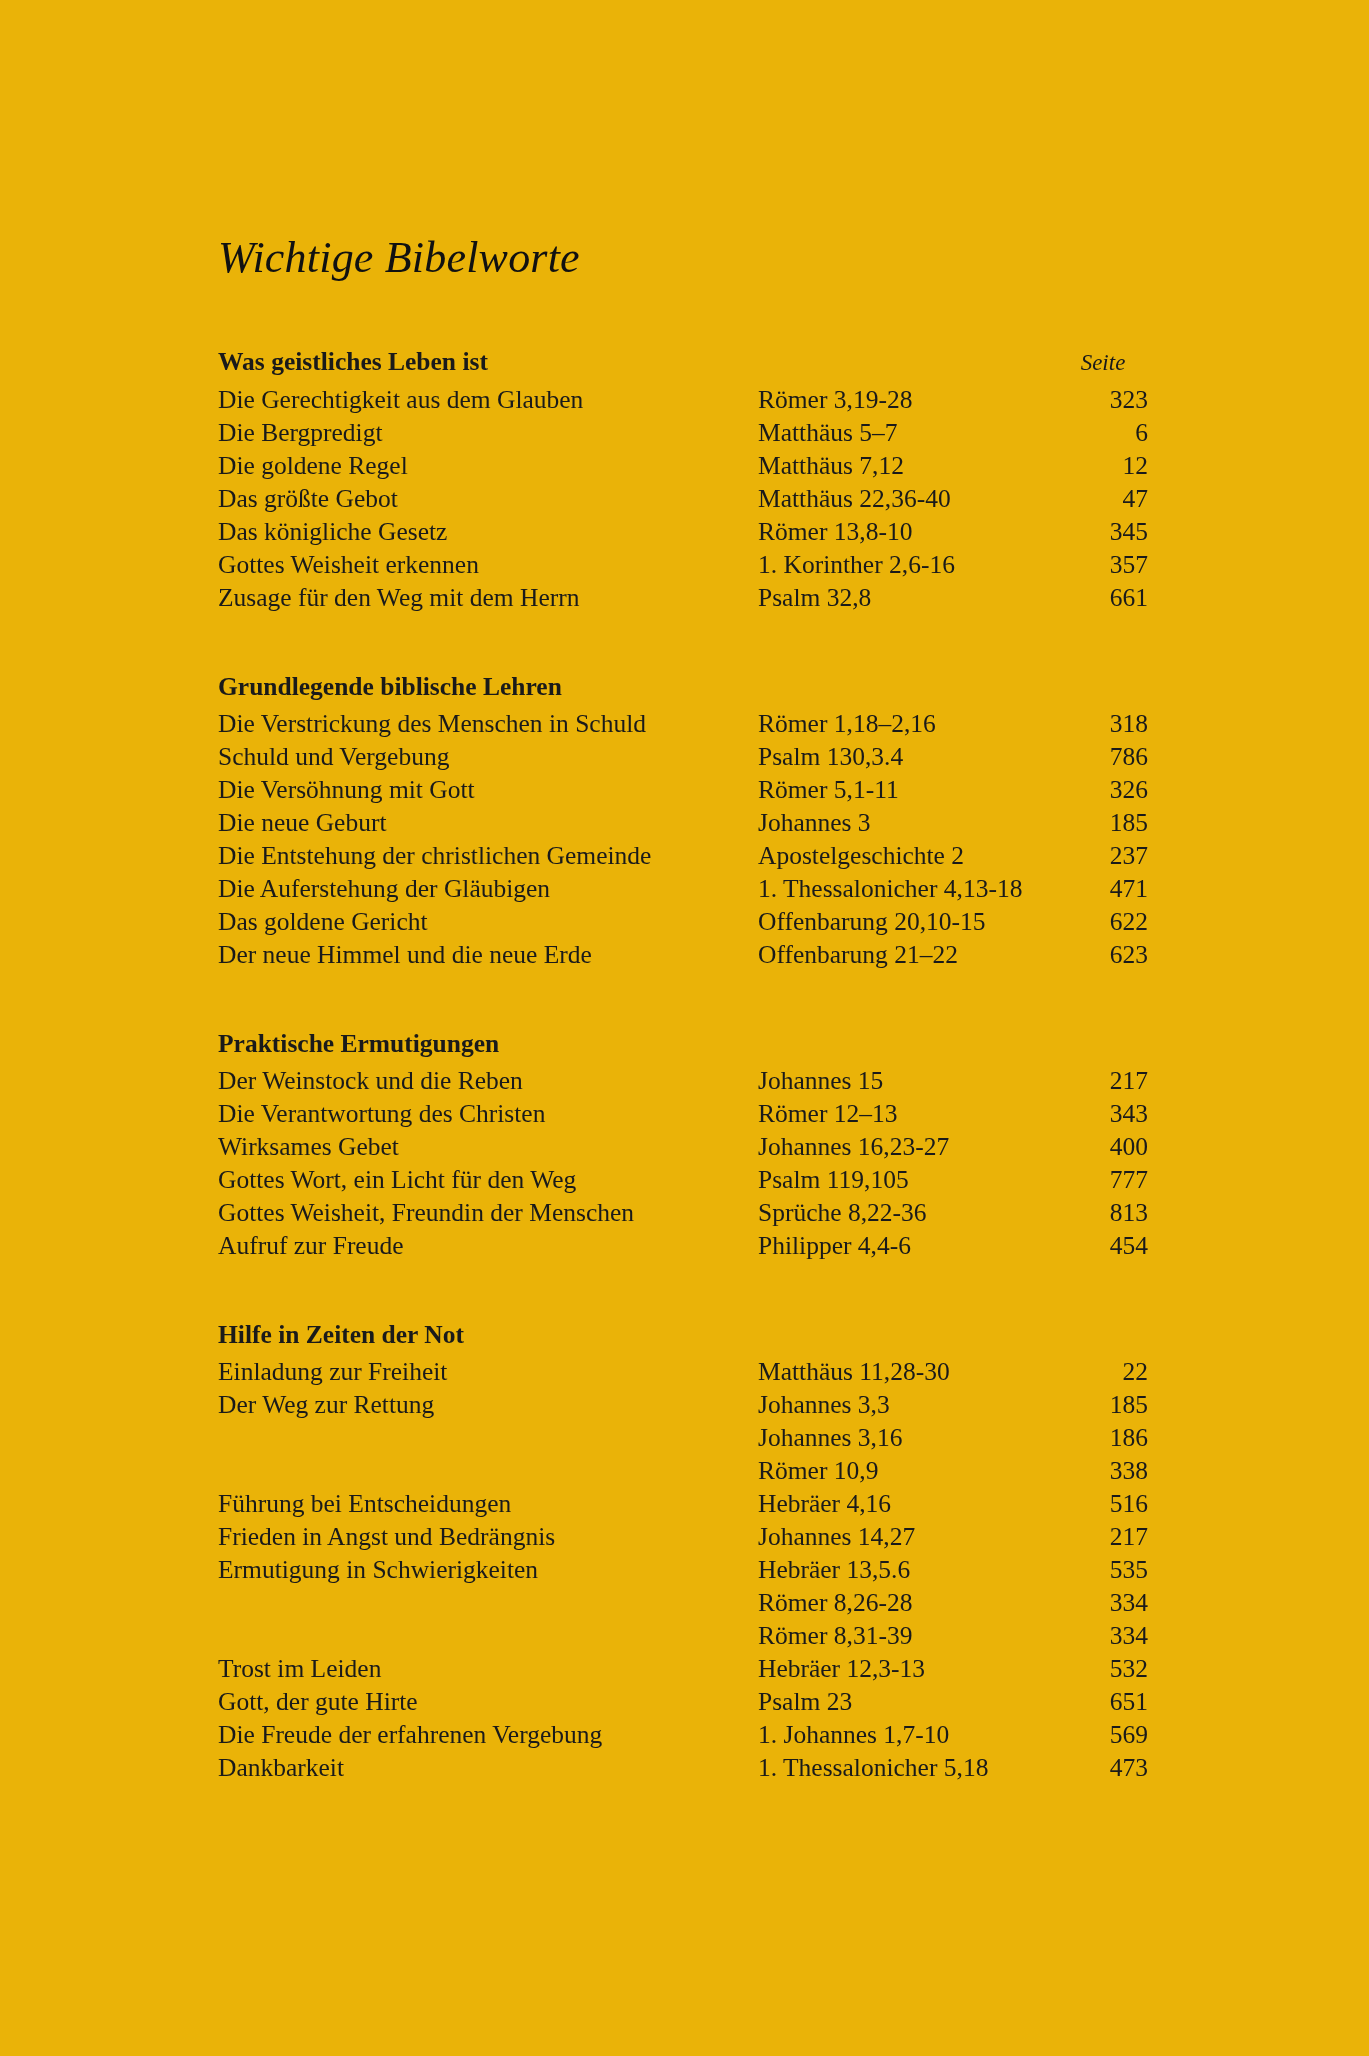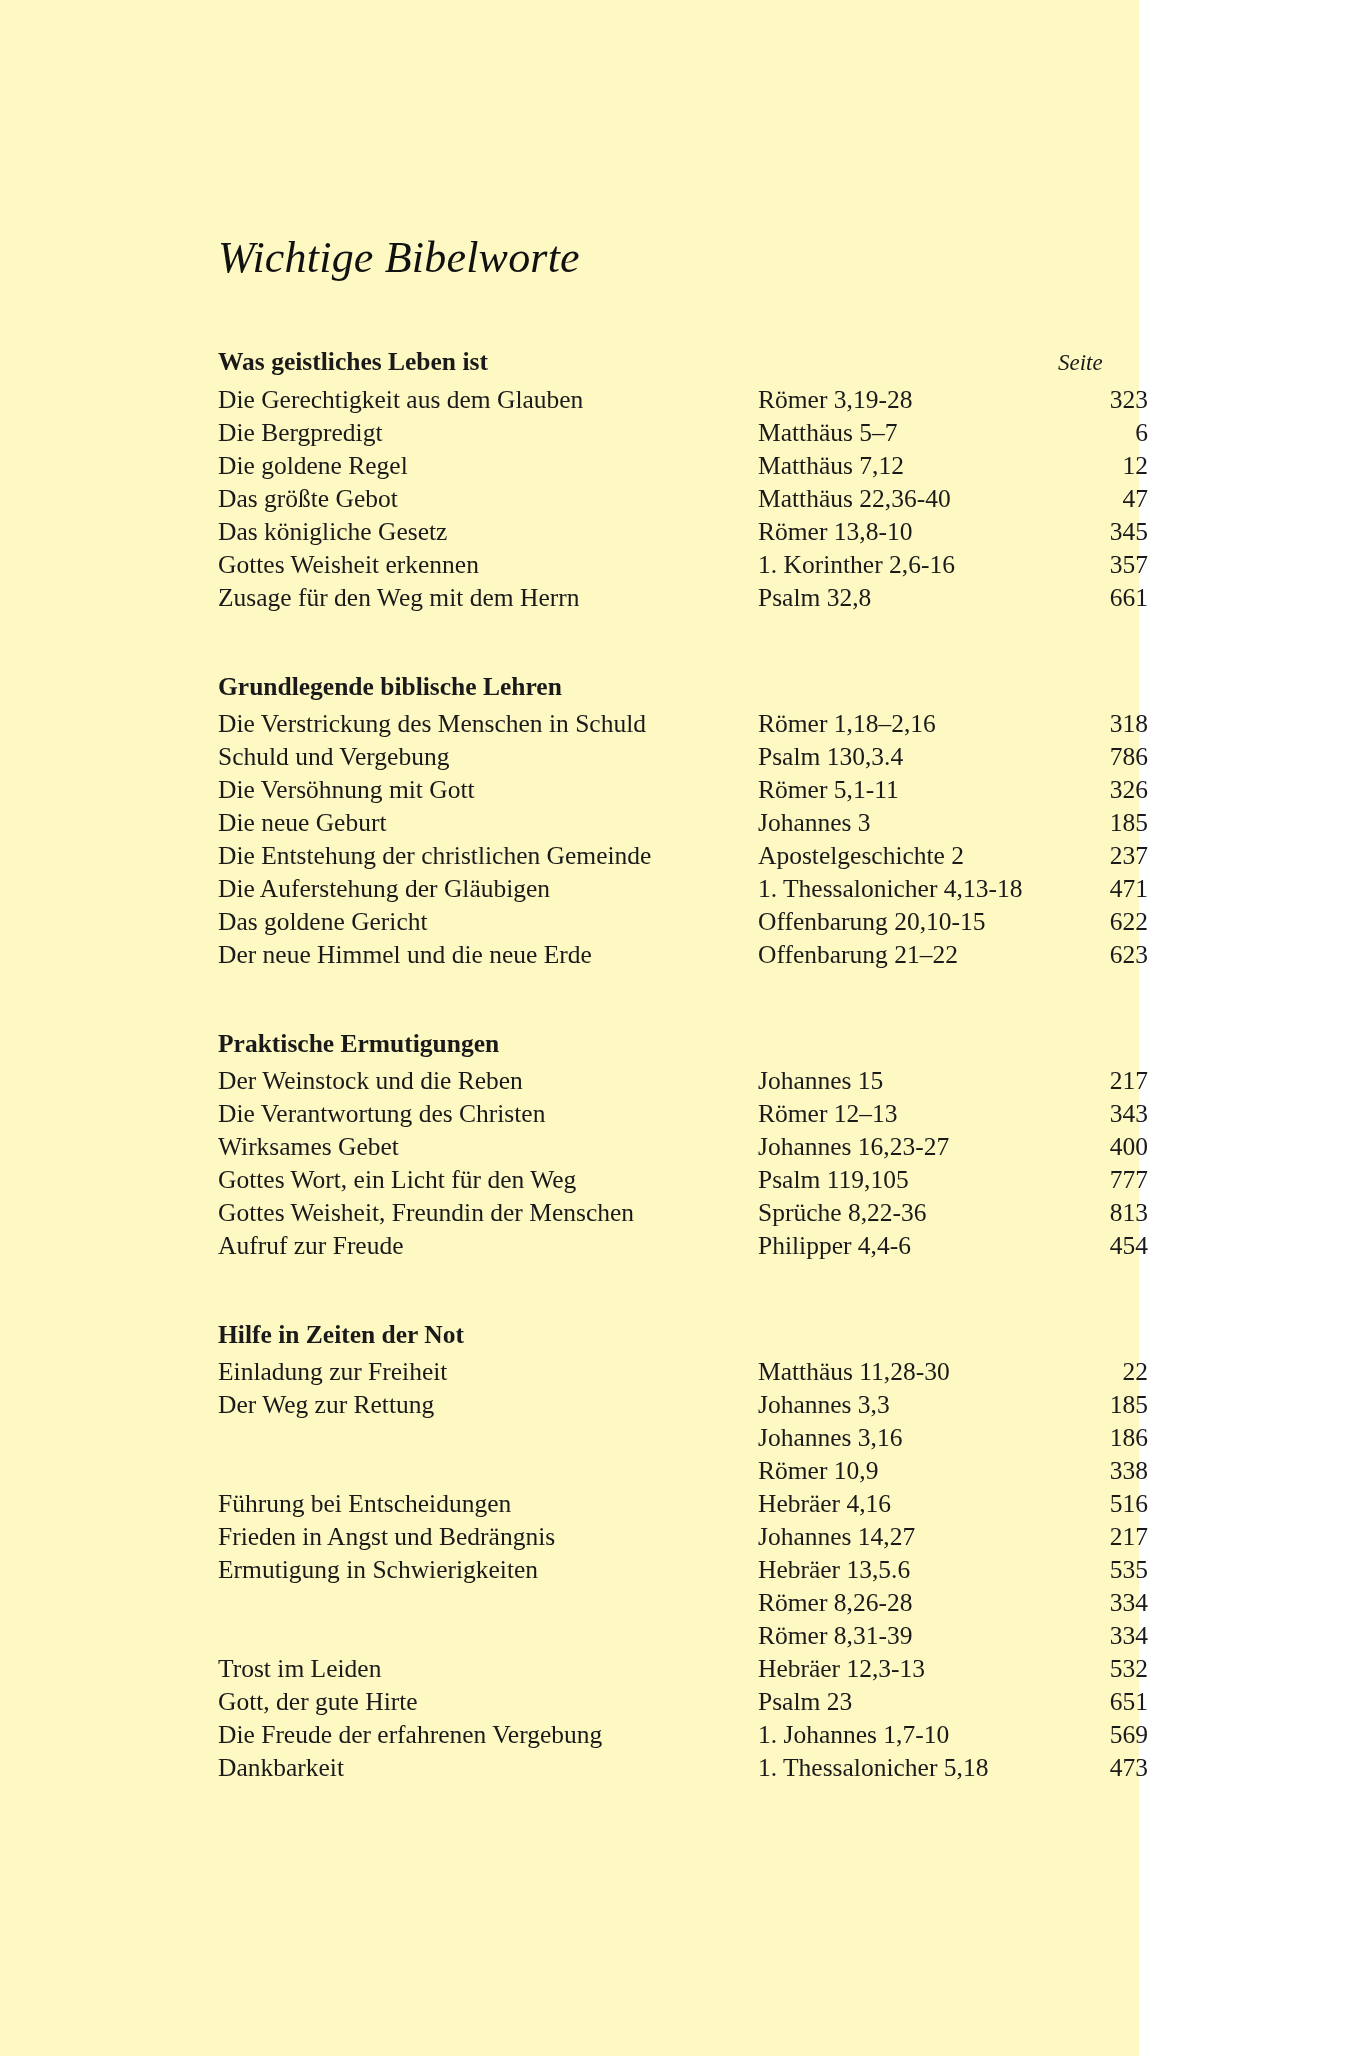--- a/index.html
+++ b/index.html
@@ -9,25 +9,25 @@
   }
   body {
     width: 1369px;
     height: 2056px;
     font-family: "Liberation Serif", "DejaVu Serif", serif;
     color: #111111;
     -webkit-font-smoothing: antialiased;
   }
   .page {
     position: relative;
-    width: 1139px;
+    width: 1369px;
     height: 2056px;
     box-sizing: border-box;
     padding: 4px;
-    background: #fef9c3;
+    background: #eab308;
   }
   .content {
     position: absolute;
     left: 218px;
     top: 232px;
     width: 940px;
   }
   .doc-title {
     font-family: "Liberation Serif", "DejaVu Serif", serif;
     font-style: italic;
@@ -72,21 +72,21 @@
     padding-bottom: 4px;
     font-size: 25.5px;
   }
   tr.section-row.first td {
     padding-top: 0;
   }
   .seite-label {
     font-style: italic;
     font-weight: 400;
     font-size: 23px;
-    text-align: left;
+    text-align: center;
     display: block;
   }
   tr.spacer-row td {
     height: 26px;
     line-height: 26px;
     font-size: 1px;
   }
   tr.entry-row td {
     padding-top: 0px;
     padding-bottom: 0px;

